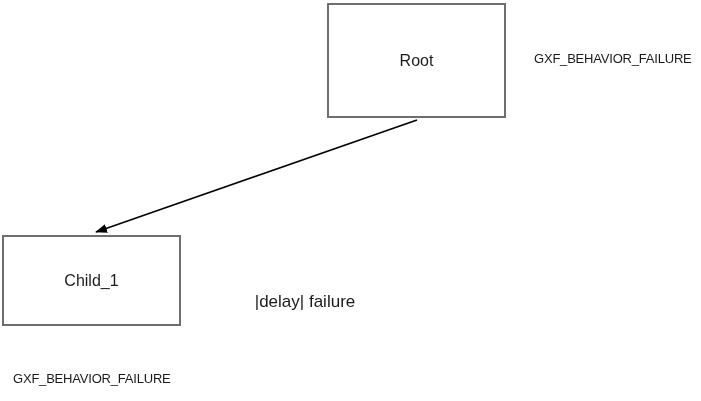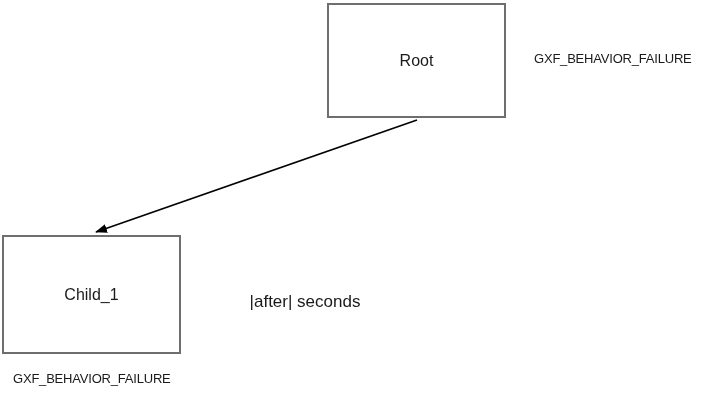--- a/index.html
+++ b/index.html
@@ -36,21 +36,21 @@
   .node-box--root {
     left: 327px;
     top: 3px;
     width: 179px;
     height: 115px;
   }
   .node-box--child {
     left: 2px;
     top: 235px;
     width: 179px;
-    height: 119px;
+    height: 91px;
   }
   .node-label {
     font-size: 16px;
     line-height: 1;
     color: #1a1a1a;
   }
   .status-label {
     position: absolute;
     font-size: 13px;
     line-height: 16px;
@@ -100,16 +100,16 @@
 
   <div class="status-label status-label--root">GXF_BEHAVIOR_FAILURE</div>
 
   <div class="node-box node-box--child">
     <span class="node-label">Child_1</span>
   </div>
 
   <div class="status-label status-label--child">GXF_BEHAVIOR_FAILURE</div>
 
   <div class="edge-annotation">
-    <div>|after| seconds</div>
+    <div>|delay| failure</div>
   </div>
 
 </div>
 
 </body></html>

